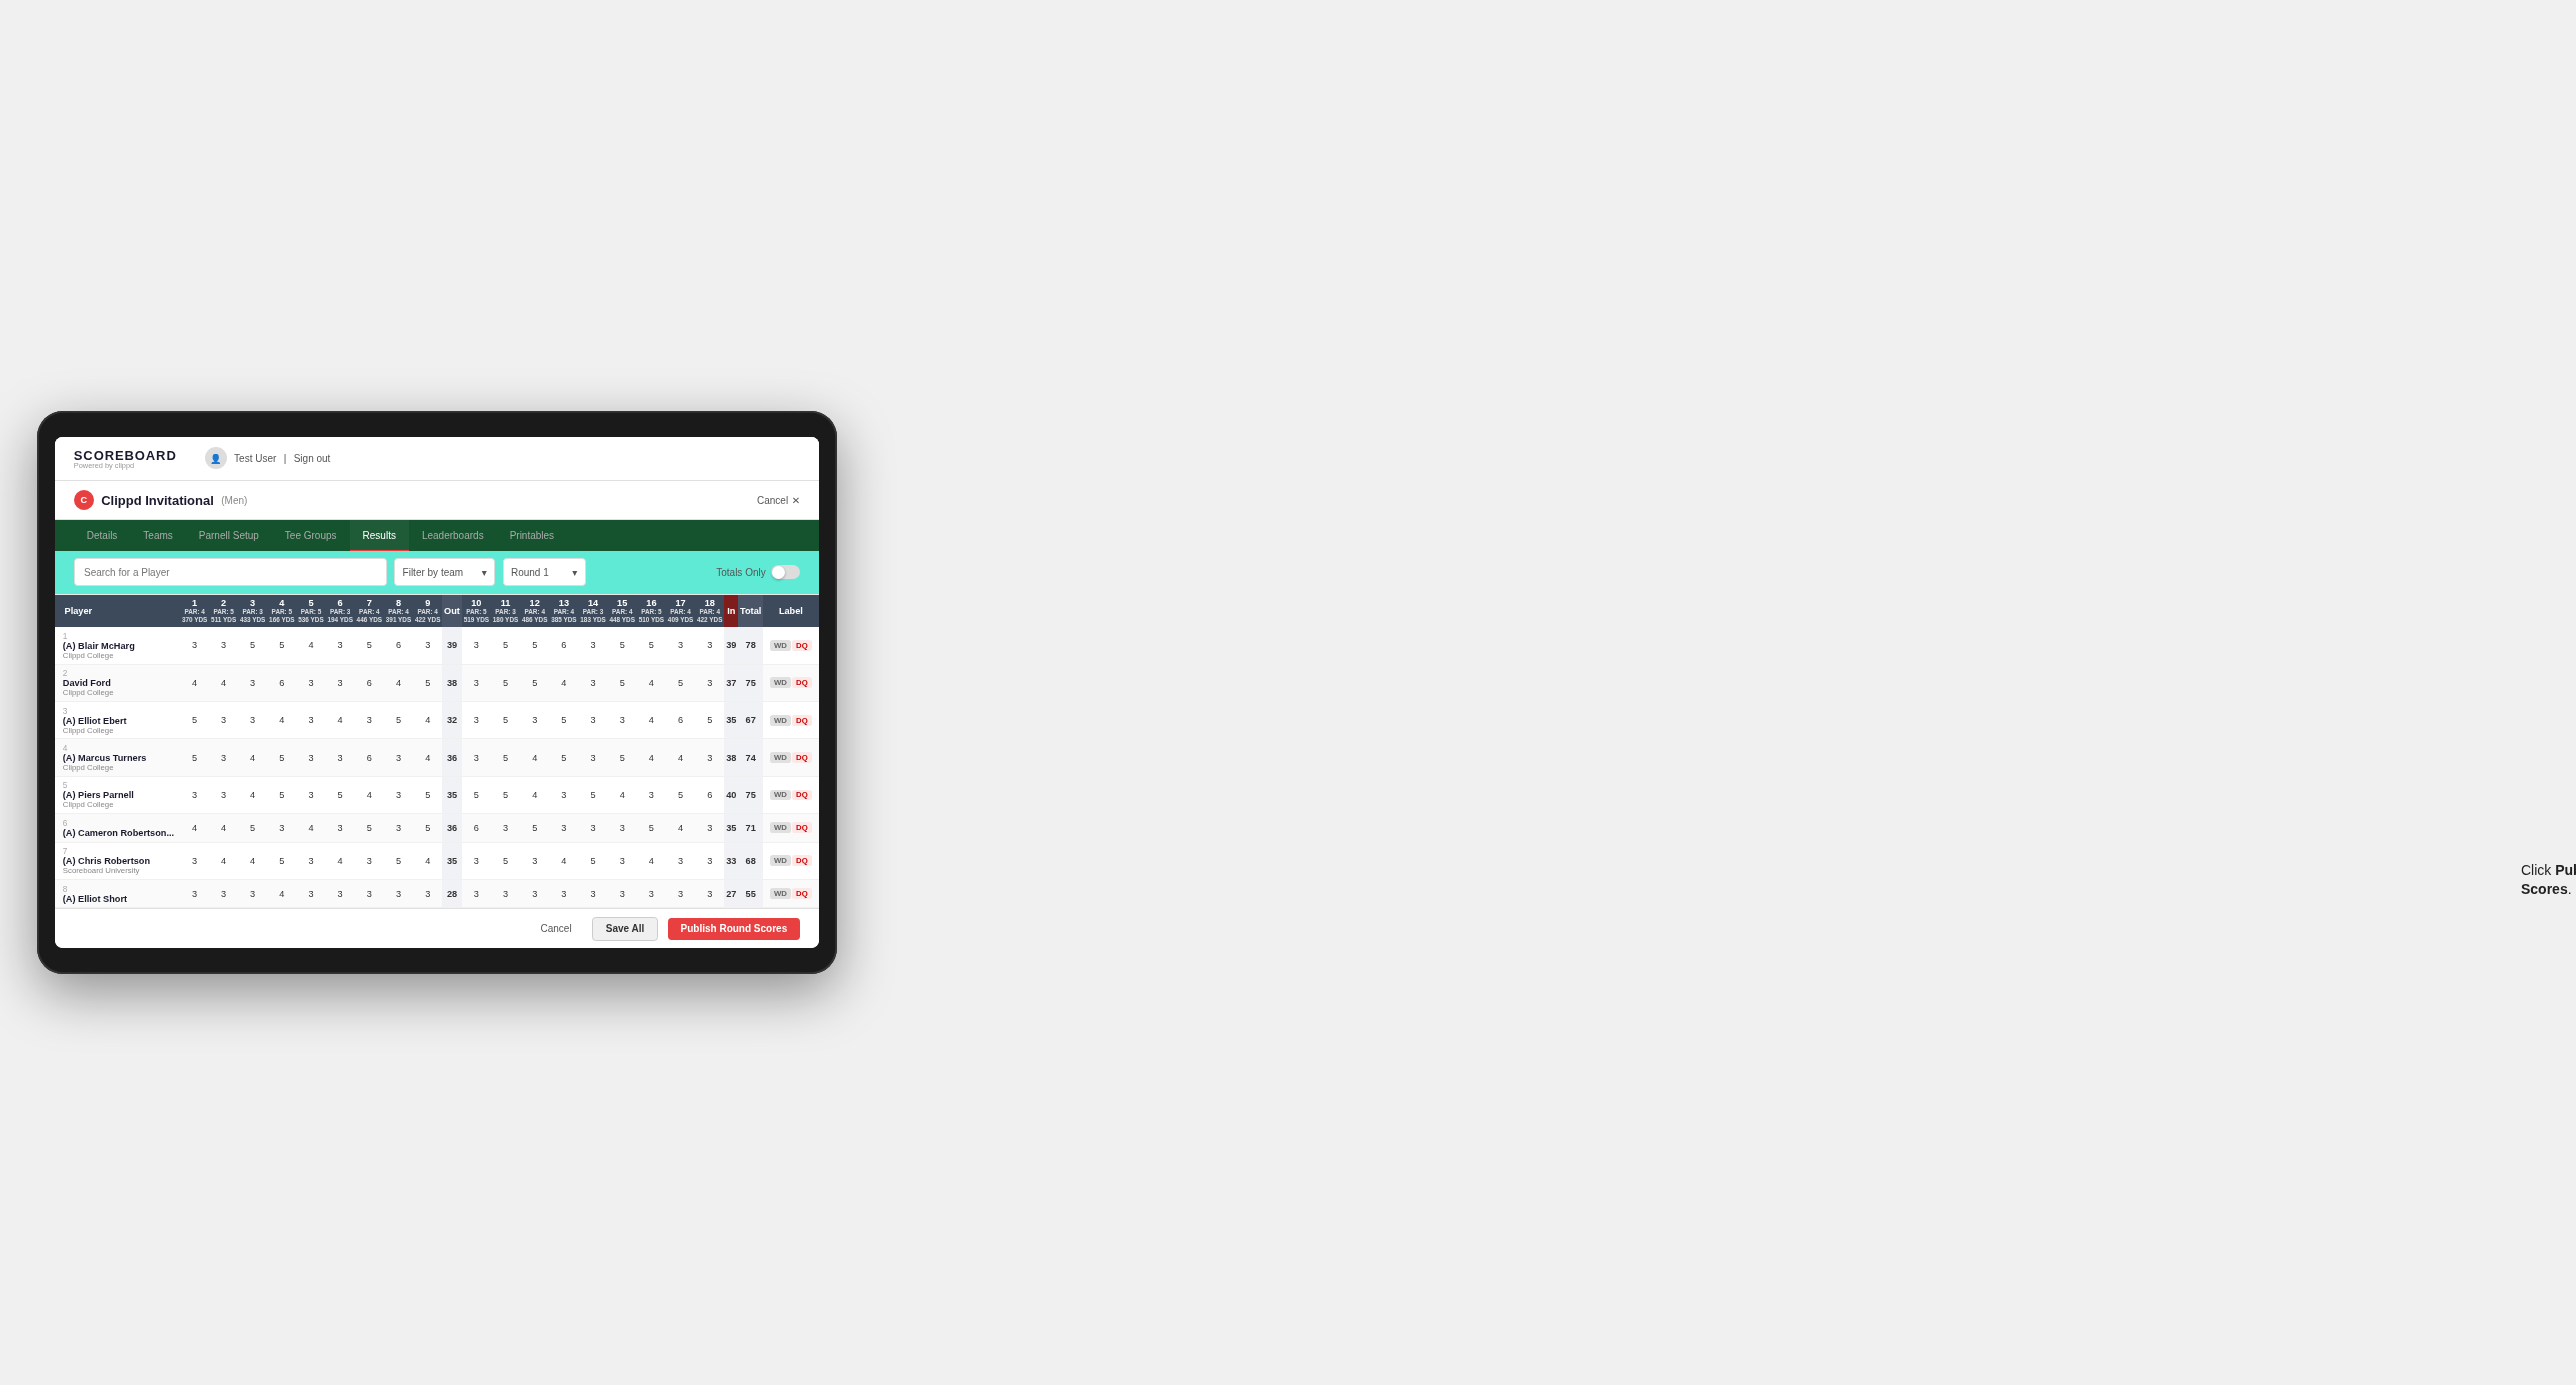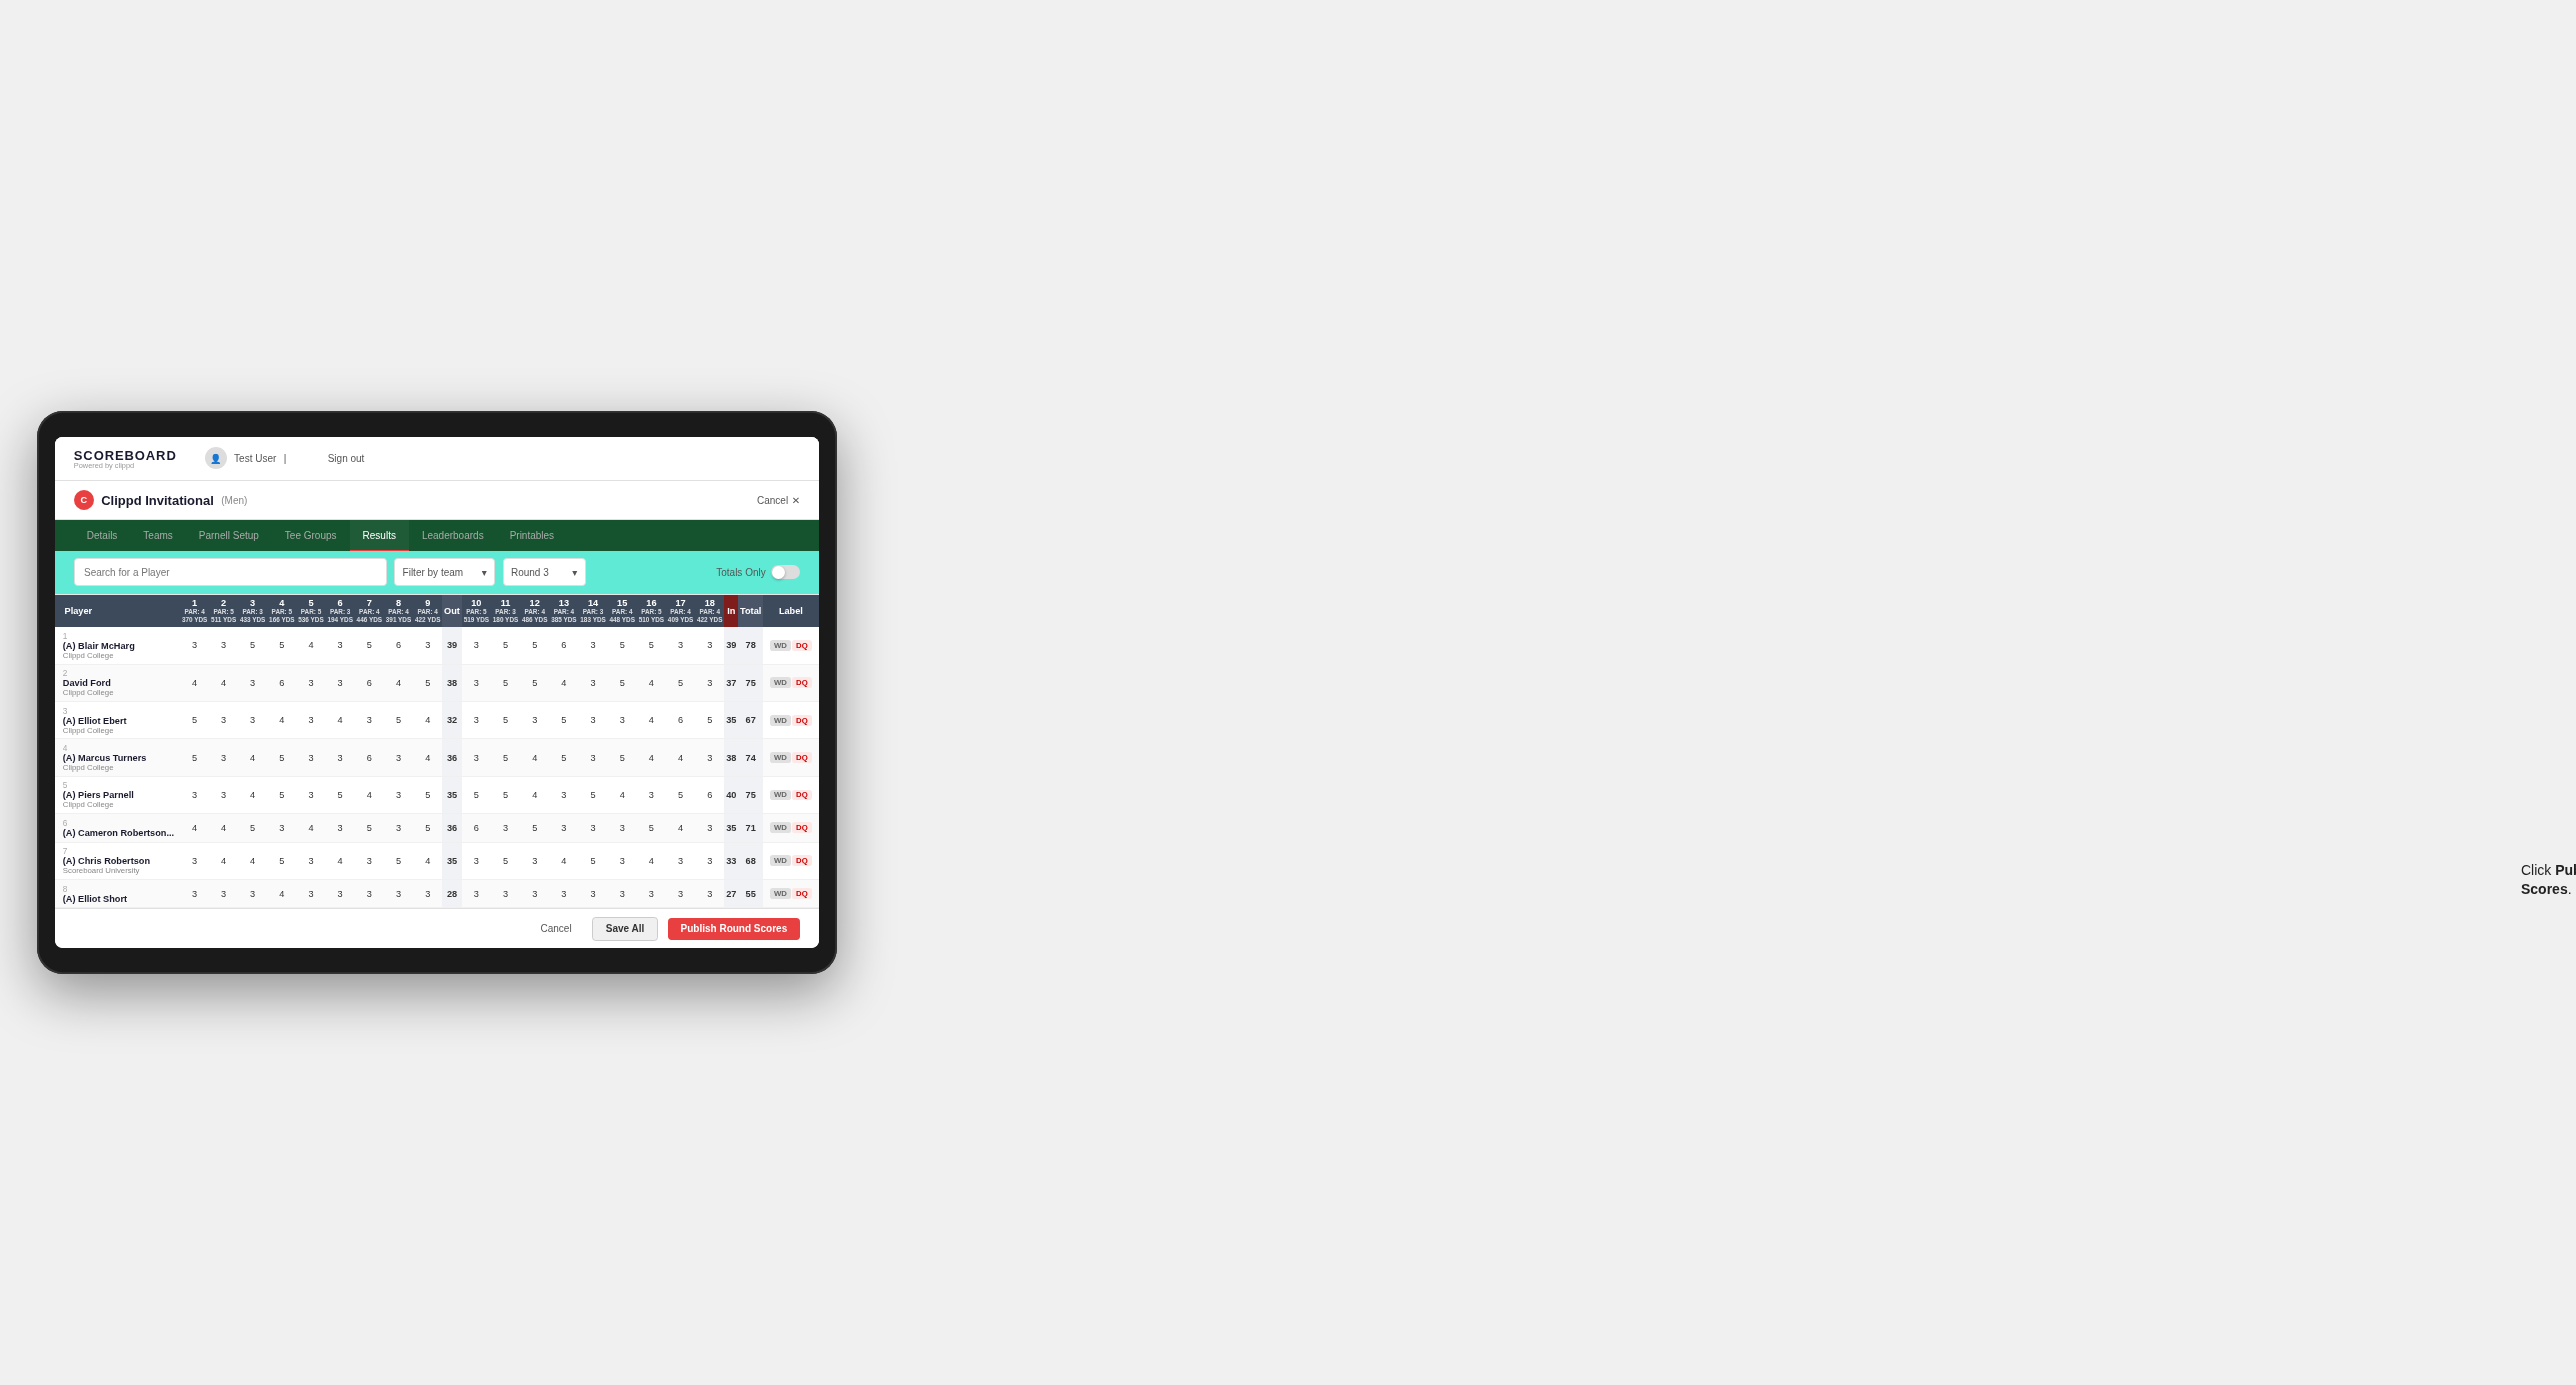--- a/index.html
+++ b/index.html
@@ -379,21 +379,21 @@
         <div class="logo-area">
           <div>
             <span class="logo-text">SCOREBOARD</span>
             <span class="logo-sub">Powered by clippd</span>
           </div>
         </div>
         <div class="top-nav-right">
           <div class="user-icon">👤</div>
           <span>Test User</span>
           <span>|</span>
-          <span style="cursor:pointer; color:#555;margin-left:34px;">Sign out</span>
+          <span style="cursor:pointer; color:#555;">Sign out</span>
         </div>
       </div>
 
       <div class="page-header">
         <div class="tournament-title">
           <div class="clippd-icon">C</div>
           <span>Clippd Invitational</span>
           <span class="men-badge">(Men)</span>
         </div>
         <div class="cancel-btn">
@@ -412,21 +412,21 @@
         <div class="sub-nav-item">Printables</div>
       </div>
 
       <div class="toolbar">
         <input type="text" class="search-input" placeholder="Search for a Player" style="">
         <div class="filter-select">
           <span>Filter by team</span>
           <span style="margin-left:auto;">▾</span>
         </div>
         <div class="round-select">
-          <span>Round 3</span>
+          <span>Round 1</span>
           <span style="margin-left:auto;">▾</span>
         </div>
         <div class="totals-toggle">
           <span>Totals Only</span>
           <div class="toggle-switch">
             <div class="toggle-knob"></div>
           </div>
         </div>
       </div>
 

